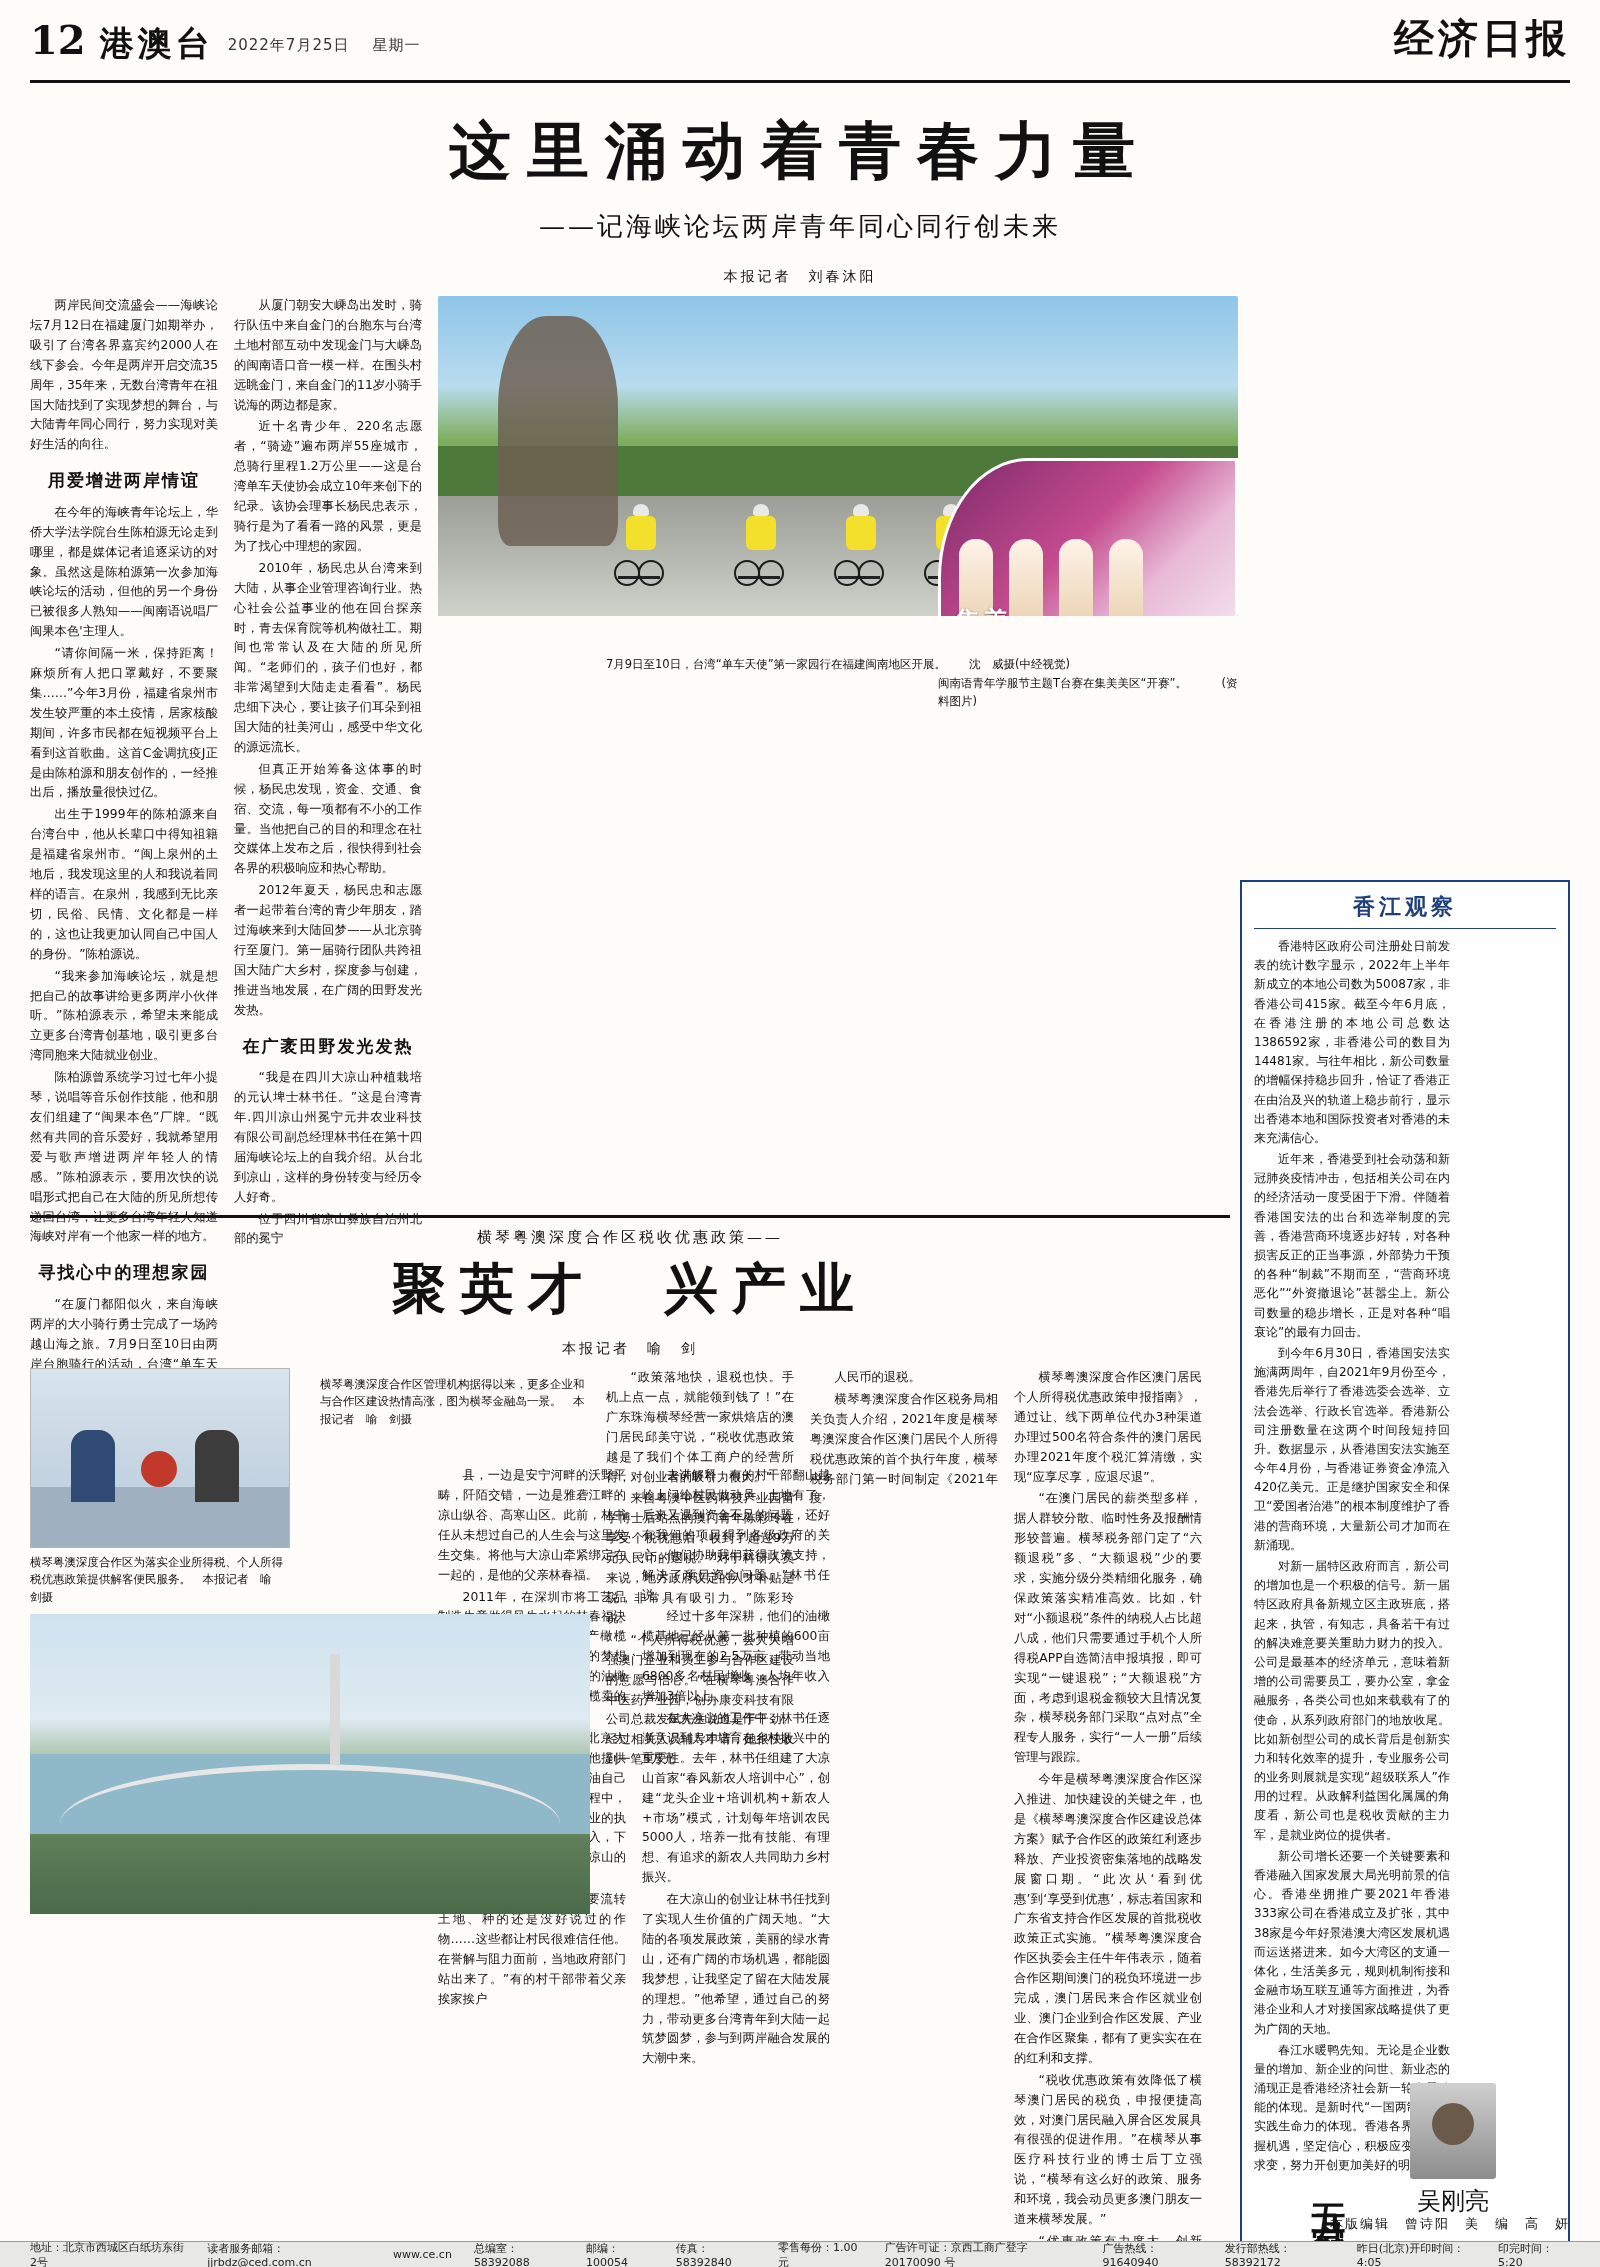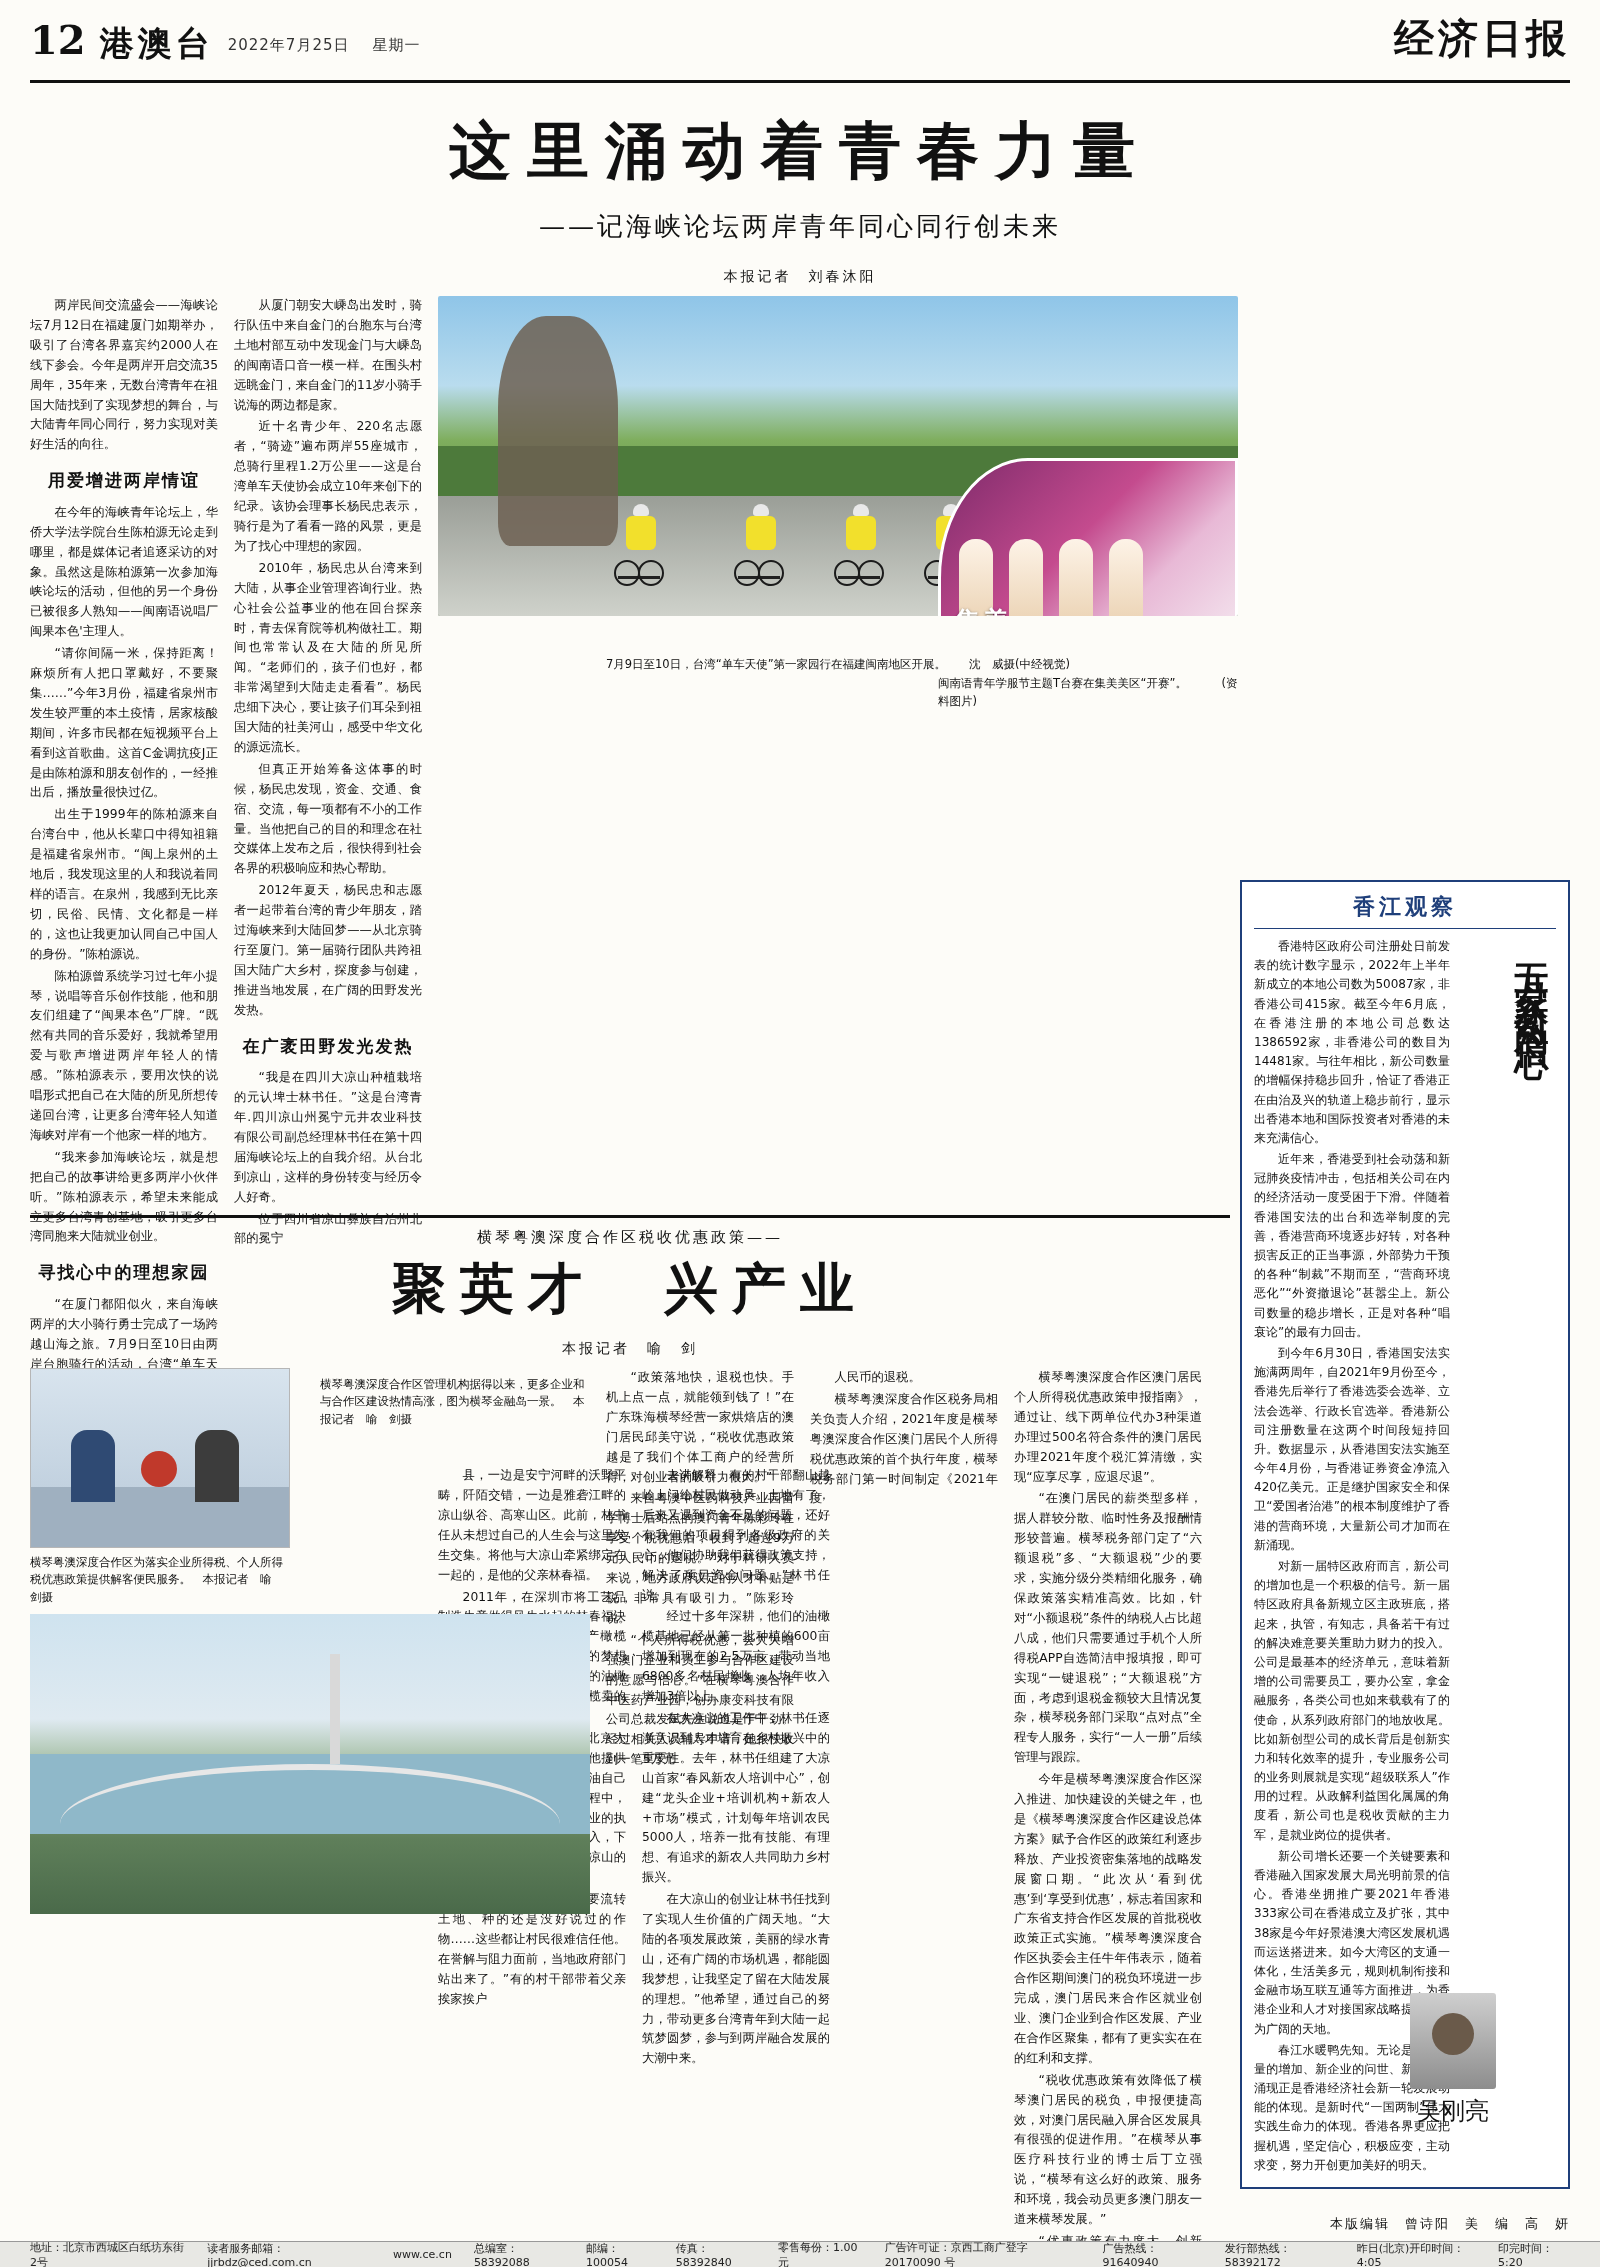--- a/index.html
+++ b/index.html
@@ -60,21 +60,21 @@
      text-shadow:0 1px 3px rgba(0,0,0,.6); }
   .caption { font-size:11.5px; line-height:1.5; margin-top:40px; text-align:center; }
 
   .mid-area { display:flex; gap:16px; margin-top:10px; }
   .c3 { width:188px; } .c4 { width:188px; }
 
   
   .sidebar { position:absolute; right:30px; top:880px; width:330px; border:2px solid #1f3f7a; padding:10px 12px; background:#fff; }
   .sidebar-head { text-align:center; color:#1f3f7a; font-size:22px; font-weight:bold; letter-spacing:4px;
      font-family:"DejaVu Serif","Liberation Serif",serif; border-bottom:1px solid #1f3f7a; padding-bottom:6px; margin-bottom:8px; }
-  .sidebar-body { display:flex; gap:7px; }
+  .sidebar-body { display:flex; gap:0;flex-direction:column; }
   .sidebar-text { font-size:12px; line-height:1.6; text-align:justify; width:196px; }
   .sidebar-text p { margin:0 0 2px 0; text-indent:2em; }
   .sidebar-title { width:96px; writing-mode:vertical-rl; font-size:34px; font-weight:bold; letter-spacing:10px;
      font-family:"DejaVu Serif","Liberation Serif",serif; line-height:1.25; }
   .author-block { position:absolute; right:40px; bottom:60px; width:150px; text-align:center; }
   .author-photo { width:86px; height:96px; background:linear-gradient(#cfcfcf,#8d8d8d); margin:0 auto; border-radius:3px; position:relative;}
   .author-photo:after{content:""; position:absolute; left:22px; top:20px; width:42px; height:42px; background:#6a5a4a; border-radius:50%;}
   .author-sign { font-family:"DejaVu Serif","Liberation Serif",serif; font-size:24px; margin-top:6px; }
 
   
@@ -128,22 +128,22 @@
   </div>
   <div class="byline">本报记者　刘春沐阳</div>
 
   <div class="top-area">
     <div class="col c1">
       <p>两岸民间交流盛会——海峡论坛7月12日在福建厦门如期举办，吸引了台湾各界嘉宾约2000人在线下参会。今年是两岸开启交流35周年，35年来，无数台湾青年在祖国大陆找到了实现梦想的舞台，与大陆青年同心同行，努力实现对美好生活的向往。</p>
       <h3>用爱增进两岸情谊</h3>
       <p>在今年的海峡青年论坛上，华侨大学法学院台生陈柏源无论走到哪里，都是媒体记者追逐采访的对象。虽然这是陈柏源第一次参加海峡论坛的活动，但他的另一个身份已被很多人熟知——闽南语说唱厂闽果本色'主理人。</p>
       <p>“请你间隔一米，保持距离！麻烦所有人把口罩戴好，不要聚集……”今年3月份，福建省泉州市发生较严重的本土疫情，居家核酸期间，许多市民都在短视频平台上看到这首歌曲。这首C金调抗疫J正是由陈柏源和朋友创作的，一经推出后，播放量很快过亿。</p>
       <p>出生于1999年的陈柏源来自台湾台中，他从长辈口中得知祖籍是福建省泉州市。“闽上泉州的土地后，我发现这里的人和我说着同样的语言。在泉州，我感到无比亲切，民俗、民情、文化都是一样的，这也让我更加认同自己中国人的身份。”陈柏源说。</p>
+      <p>“我来参加海峡论坛，就是想把自己的故事讲给更多两岸小伙伴听。”陈柏源表示，希望未来能成立更多台湾青创基地，吸引更多台湾同胞来大陆就业创业。</p>
       <p>陈柏源曾系统学习过七年小提琴，说唱等音乐创作技能，他和朋友们组建了“闽果本色”厂牌。“既然有共同的音乐爱好，我就希望用爱与歌声增进两岸年轻人的情感。”陈柏源表示，要用次快的说唱形式把自己在大陆的所见所想传递回台湾，让更多台湾年轻人知道海峡对岸有一个他家一样的地方。</p>
-      <p>“我来参加海峡论坛，就是想把自己的故事讲给更多两岸小伙伴听。”陈柏源表示，希望未来能成立更多台湾青创基地，吸引更多台湾同胞来大陆就业创业。</p>
       <h3>寻找心中的理想家园</h3>
       <p>“在厦门都阳似火，来自海峡两岸的大小骑行勇士完成了一场跨越山海之旅。7月9日至10日由两岸台胞骑行的活动，台湾“单车天使”第一家园行在闽南地区开展，邀请两岸人员一起骑行，探寻祖国大陆与台湾血脉相连、两岸一家亲的故事。</p>
     </div>
 
     <div class="col c2">
       <p>从厦门朝安大嵊岛出发时，骑行队伍中来自金门的台胞东与台湾土地村部互动中发现金门与大嵊岛的闽南语口音一模一样。在围头村远眺金门，来自金门的11岁小骑手说海的两边都是家。</p>
       <p>近十名青少年、220名志愿者，“骑迹”遍布两岸55座城市，总骑行里程1.2万公里——这是台湾单车天使协会成立10年来创下的纪录。该协会理事长杨民忠表示，骑行是为了看看一路的风景，更是为了找心中理想的家园。</p>
       <p>2010年，杨民忠从台湾来到大陆，从事企业管理咨询行业。热心社会公益事业的他在回台探亲时，青去保育院等机构做社工。期间也常常认及在大陆的所见所闻。“老师们的，孩子们也好，都非常渴望到大陆走走看看”。杨民忠细下决心，要让孩子们耳朵到祖国大陆的社美河山，感受中华文化的源远流长。</p>
       <p>但真正开始筹备这体事的时候，杨民忠发现，资金、交通、食宿、交流，每一项都有不小的工作量。当他把自己的目的和理念在社交媒体上发布之后，很快得到社会各界的积极响应和热心帮助。</p>
       <p>2012年夏天，杨民忠和志愿者一起带着台湾的青少年朋友，踏过海峡来到大陆回梦——从北京骑行至厦门。第一届骑行团队共跨祖国大陆广大乡村，探度参与创建，推进当地发展，在广阔的田野发光发热。</p>

